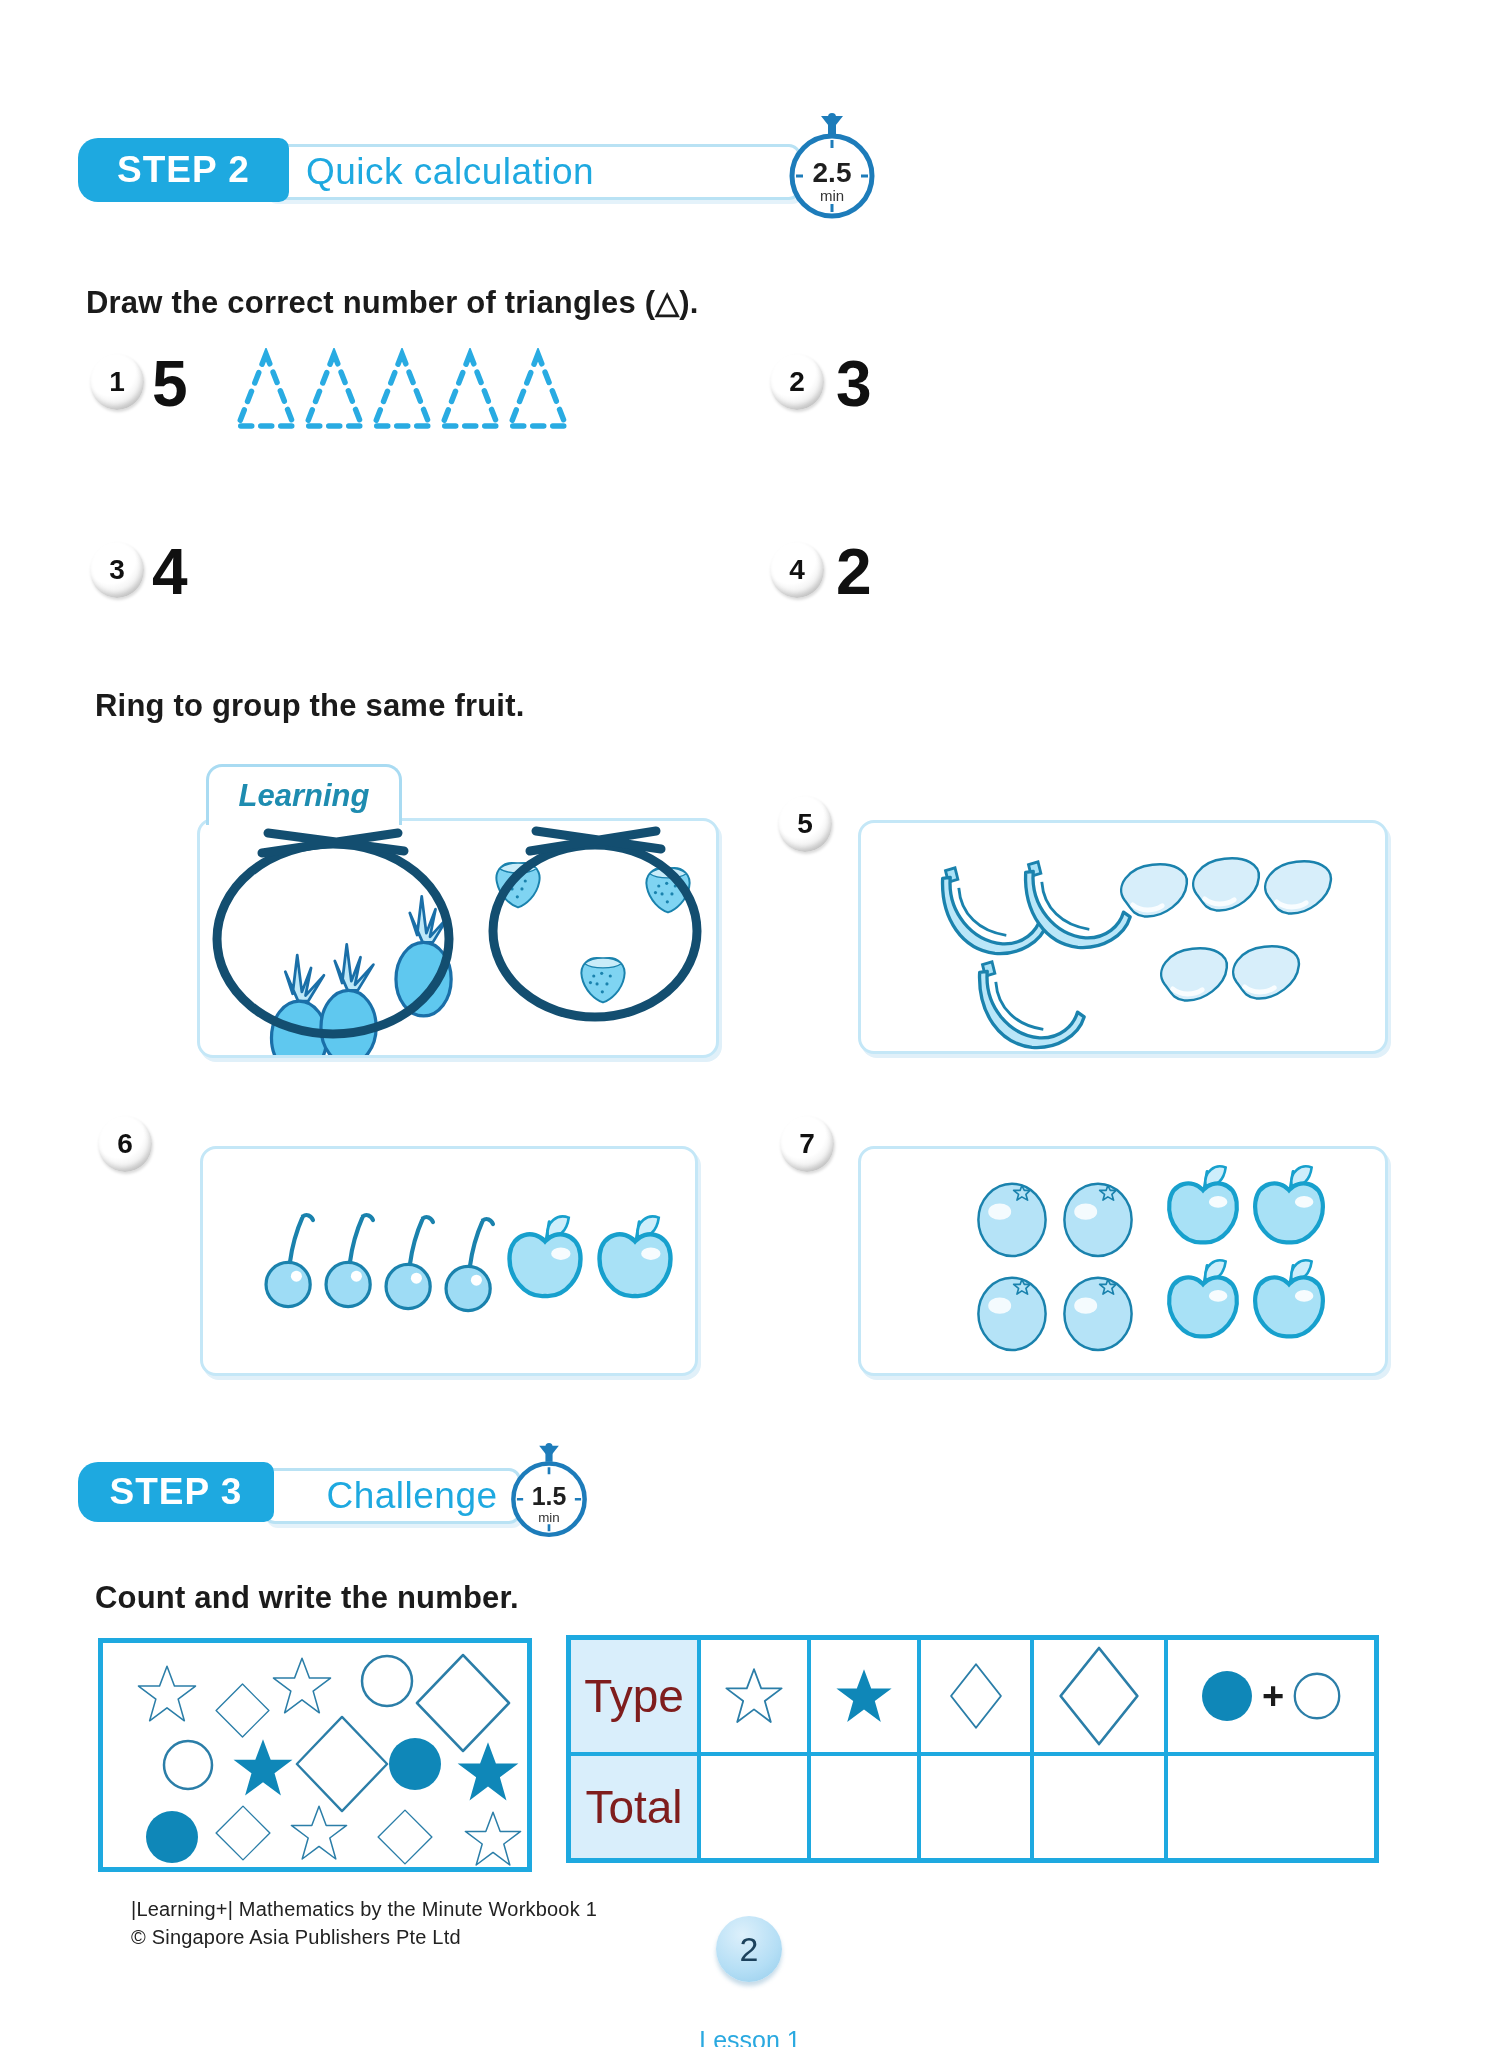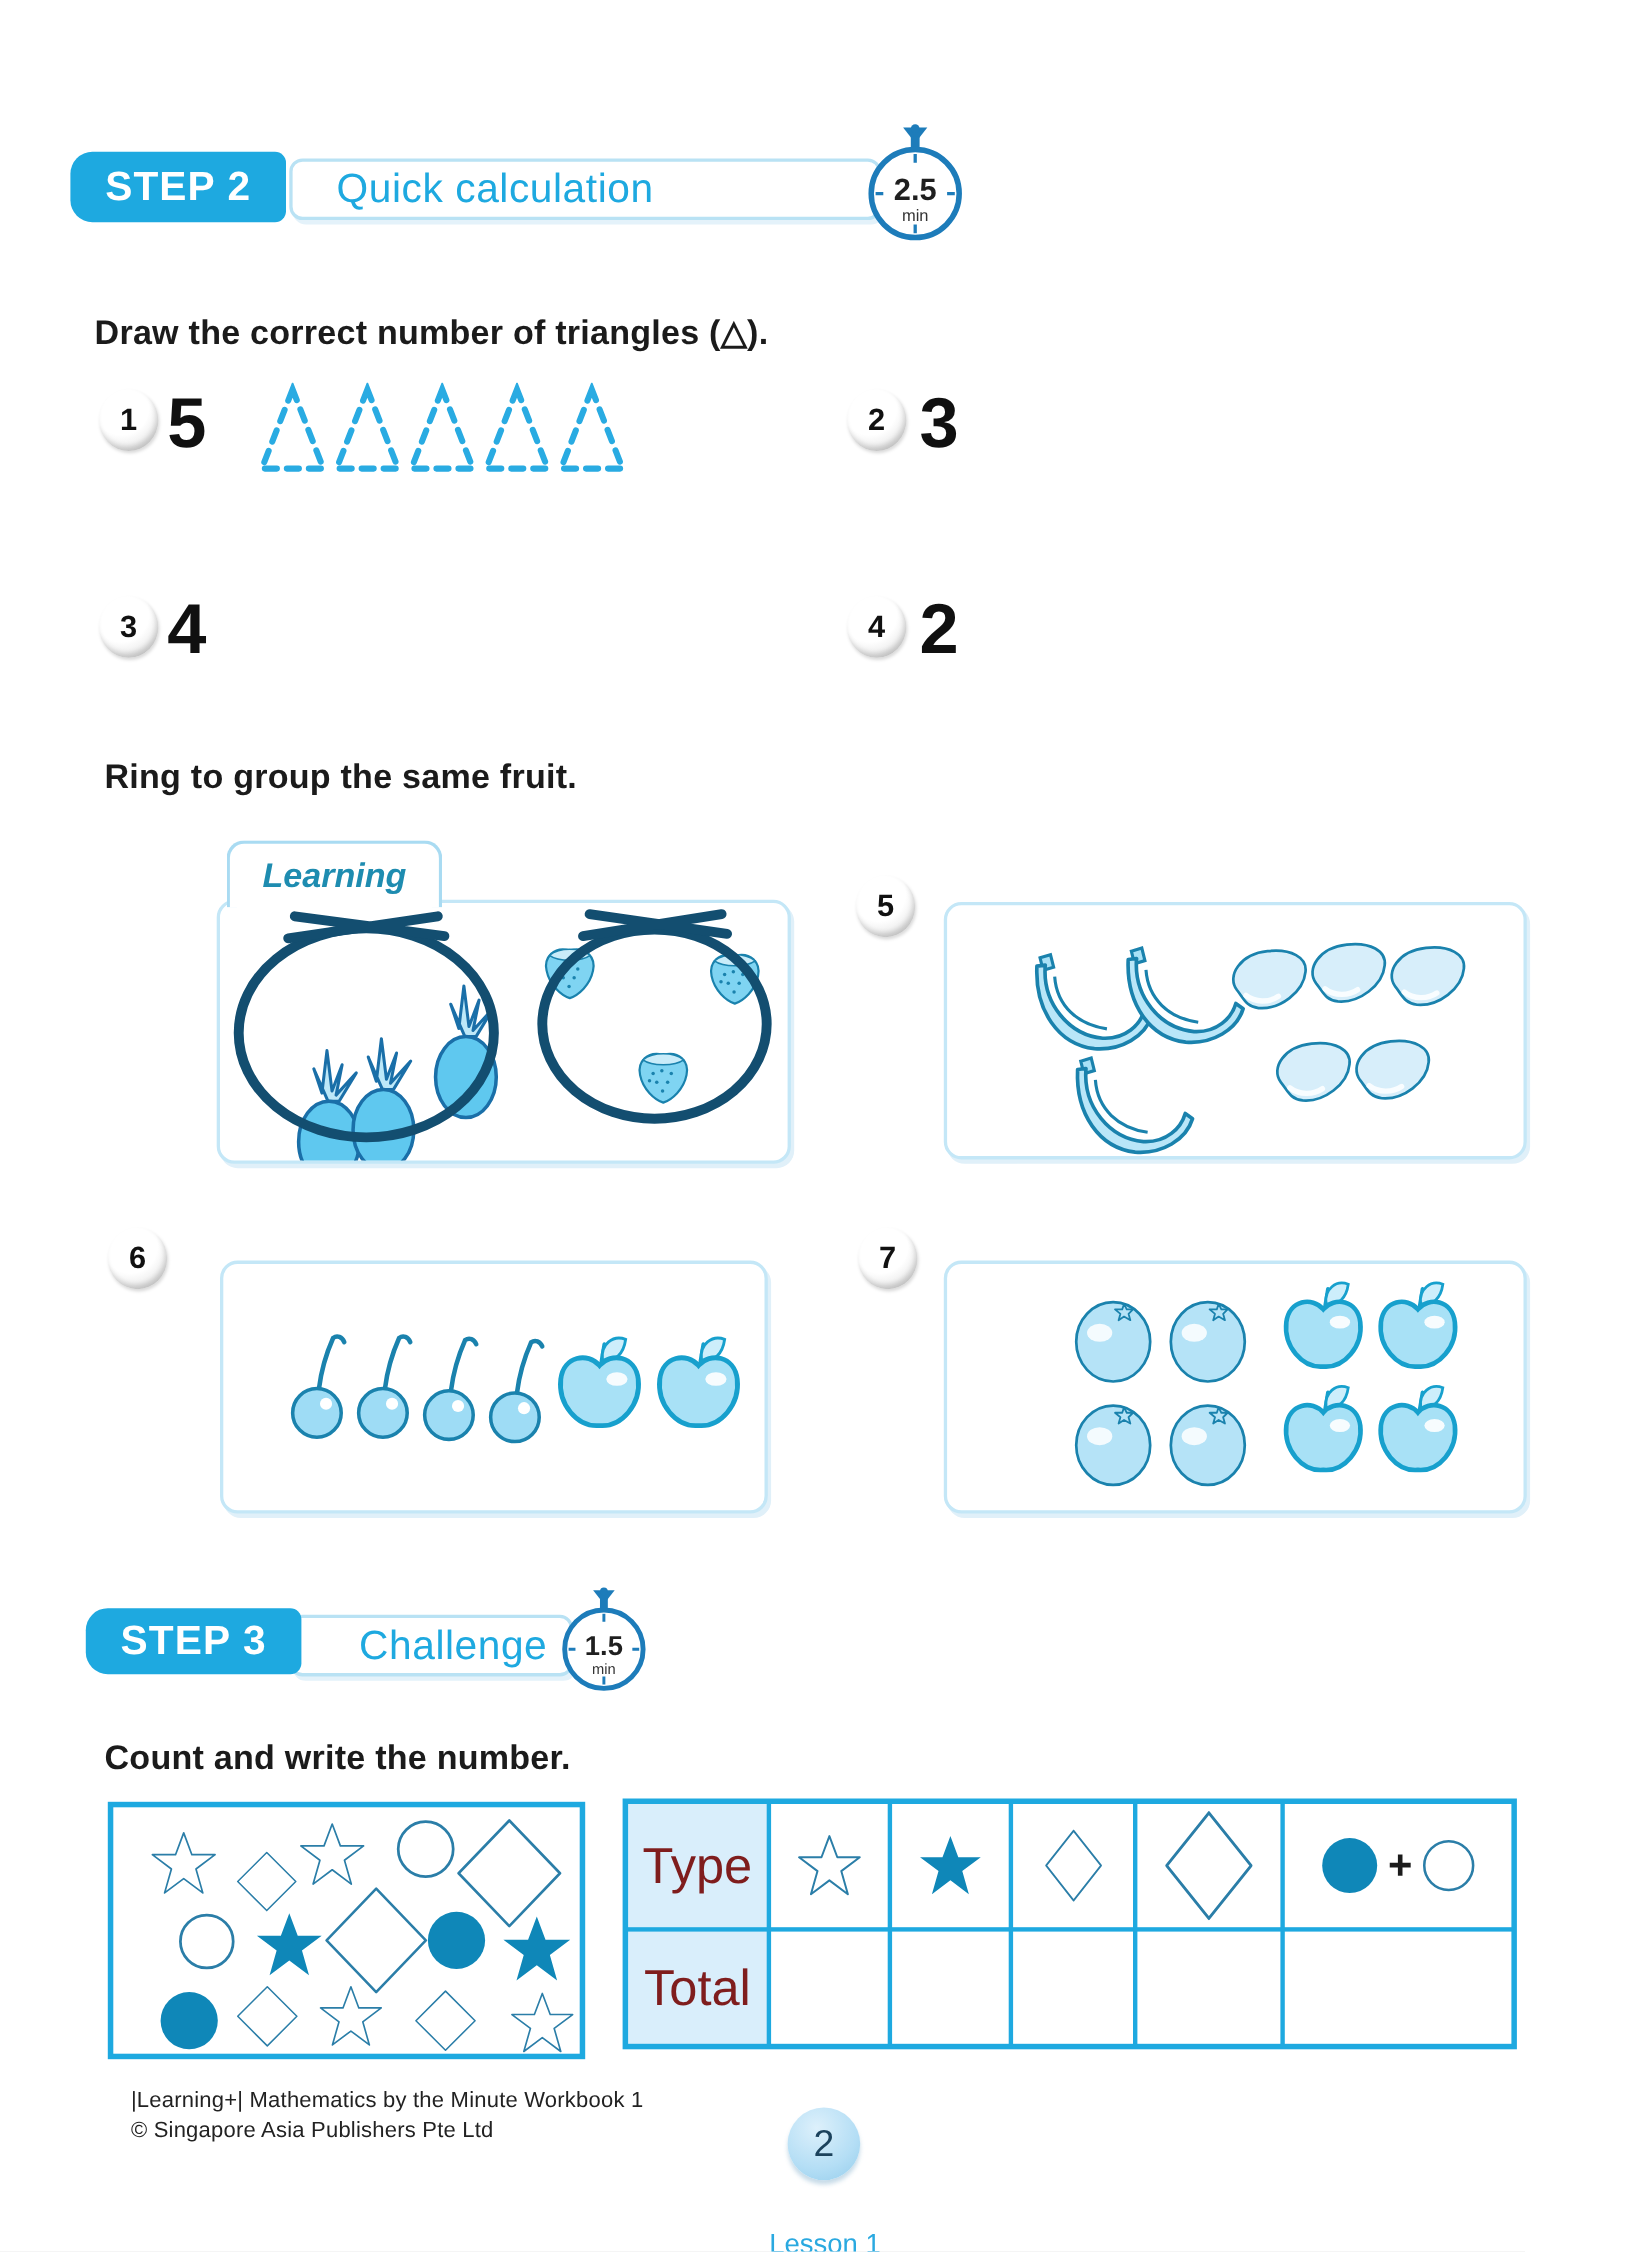--- a/index.html
+++ b/index.html
@@ -38,21 +38,21 @@
 
   
   .ctable{position:absolute;left:566px;top:1635px;display:grid;background:#1ea9e0;
           gap:4px;padding:5px;
           grid-template-columns:126px 106px 106px 109px 130px 206px;
           grid-template-rows:112px 102px;}
   .ctable .cell{background:#fff;display:flex;align-items:center;justify-content:center;gap:8px;}
   .ctable .label{background:#d9eefb;font-size:46px;color:#7f1d1d;}
   .plus{font-size:38px;font-weight:bold;color:#1b1b1b;}
 
-  .foot{position:absolute;font-size:20px;color:#222;letter-spacing:.2px;}
+  .foot{position:absolute;font-size:20px;color:#222;letter-spacing:.2px;margin-left:12px;}
   .page-num{position:absolute;left:716px;top:1916px;width:66px;height:66px;border-radius:50%;
             background:radial-gradient(circle at 40% 28%, #ddf0fb 0%, #b4def5 60%, #93cceb 100%);
             box-shadow:0 4px 4px rgba(130,175,205,.45);
             display:flex;align-items:center;justify-content:center;font-size:34px;color:#1c425c;}
   .lesson{position:absolute;left:676px;top:1992px;width:148px;text-align:center;
           color:#2aa9e0;font-size:25px;margin-top:34px;}
   svg{display:block;}
 </style>
 </head>
 <body>
@@ -109,21 +109,21 @@
       <g id="sym-diamond">
           <polygon points="50,2 98,50 50,98 2,50" stroke-linejoin="round"></polygon>
         </g>
     </defs>
   </svg>
 
   <div>
     <div class="pill" style="left:263px;top:144px;width:492px;height:50px;">
       <span>Quick calculation</span>
     </div>
-    <div class="step-box" style="left:64px;top:138px;width:196px;height:64px;">
+    <div class="step-box" style="left:78px;top:138px;width:211px;height:64px;">
       <span>STEP 2</span>
     </div>
     <div class="stopwatch" style="left:786px;top:112px;">
       <svg width="92" height="114" viewBox="0 0 92 114">
         <polygon points="35,4 57,4 46,18" fill="#1d7cba"></polygon>
         <circle cx="46" cy="5" r="4" fill="#1d7cba"></circle>
         <rect x="42" y="12" width="8" height="10" fill="#1d7cba"></rect>
         <circle cx="46" cy="64" r="40" fill="#ffffff" stroke="#1d7cba" stroke-width="5"></circle>
         <path d="M46,28 v8 M46,92 v8 M10,64 h7 M75,64 h7" stroke="#1d7cba" stroke-width="3"></path>
         <text x="46" y="70" text-anchor="middle" font-size="28" font-weight="bold" fill="#1f1f1f">2.5</text>

